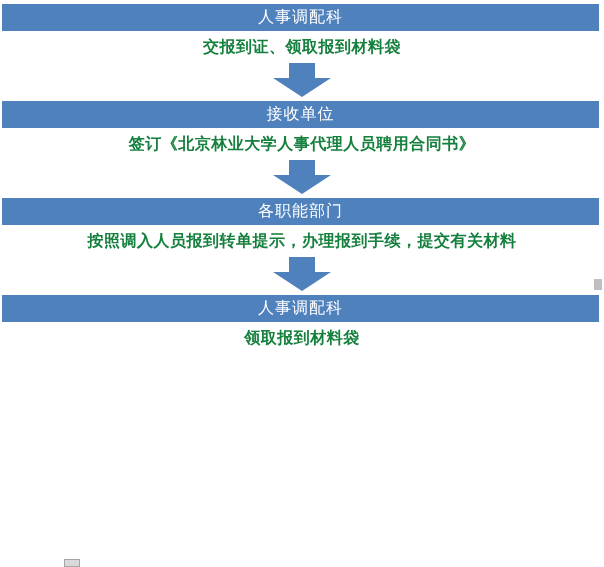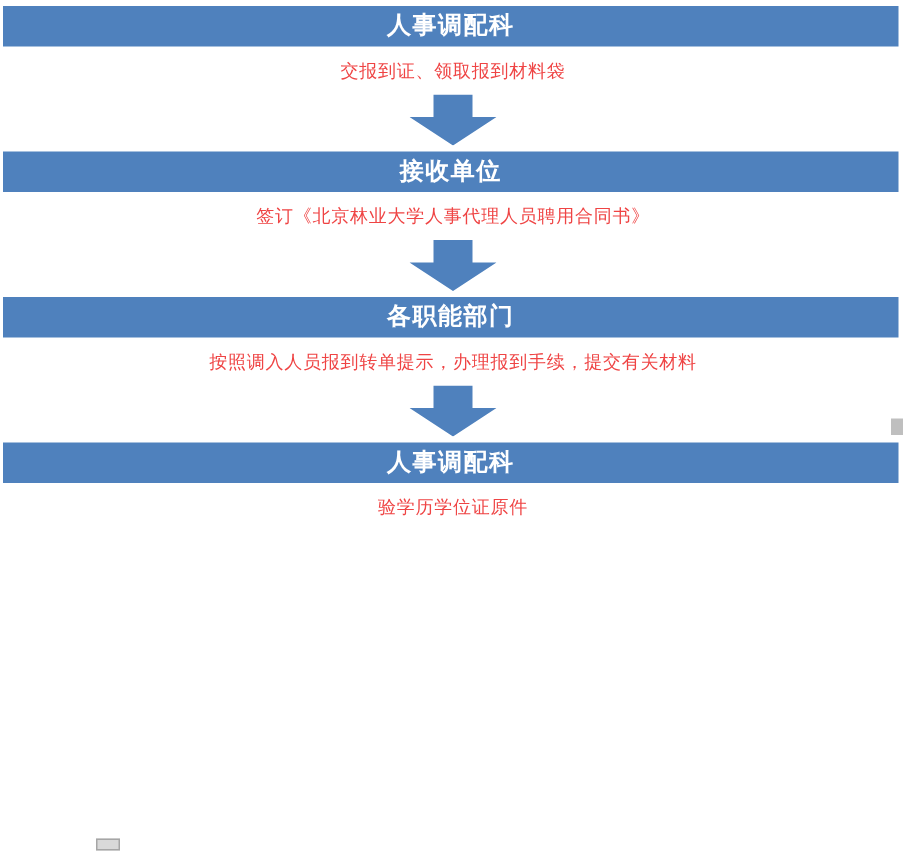--- a/index.html
+++ b/index.html
@@ -26,31 +26,31 @@
     width: 597px;
     height: 27px;
     margin-left: 2px;
     align-self: flex-start;
     background: #4f81bd;
     color: #ffffff;
     display: flex;
     align-items: center;
     justify-content: center;
     font-size: 16px;
-    font-weight: bold;
+    font-weight: normal;
     letter-spacing: 1px;
   }
   .action {
     height: 32px;
     display: flex;
     align-items: center;
     justify-content: center;
-    color: #ef4444;
-    font-size: 12px;
-    font-weight: normal;
+    color: #15803d;
+    font-size: 16px;
+    font-weight: bold;
     letter-spacing: 0.5px;
     white-space: nowrap;
   }
   .arrow {
     display: block;
     margin: 0 0 4px 0;
   }
   .arrow polygon { fill: #4f81bd; }
   .artifact-right {
     position: absolute;
@@ -104,19 +104,19 @@
     <div class="action">按照调入人员报到转单提示，办理报到手续，提交有关材料</div>
     <svg class="arrow" width="58" height="34" viewBox="0 0 58 34">
       <polygon points="16,0 42,0 42,15 58,15 29,34 0,15 16,15"></polygon>
     </svg>
   </div>
 
   <div class="step">
     <div class="title-bar">
       <span>人事调配科</span>
     </div>
-    <div class="action">验学历学位证原件</div>
+    <div class="action">领取报到材料袋</div>
   </div>
 
   <div class="artifact-right"></div>
   <div class="artifact-bottom-left"></div>
 
 </div>
 
 </body></html>

